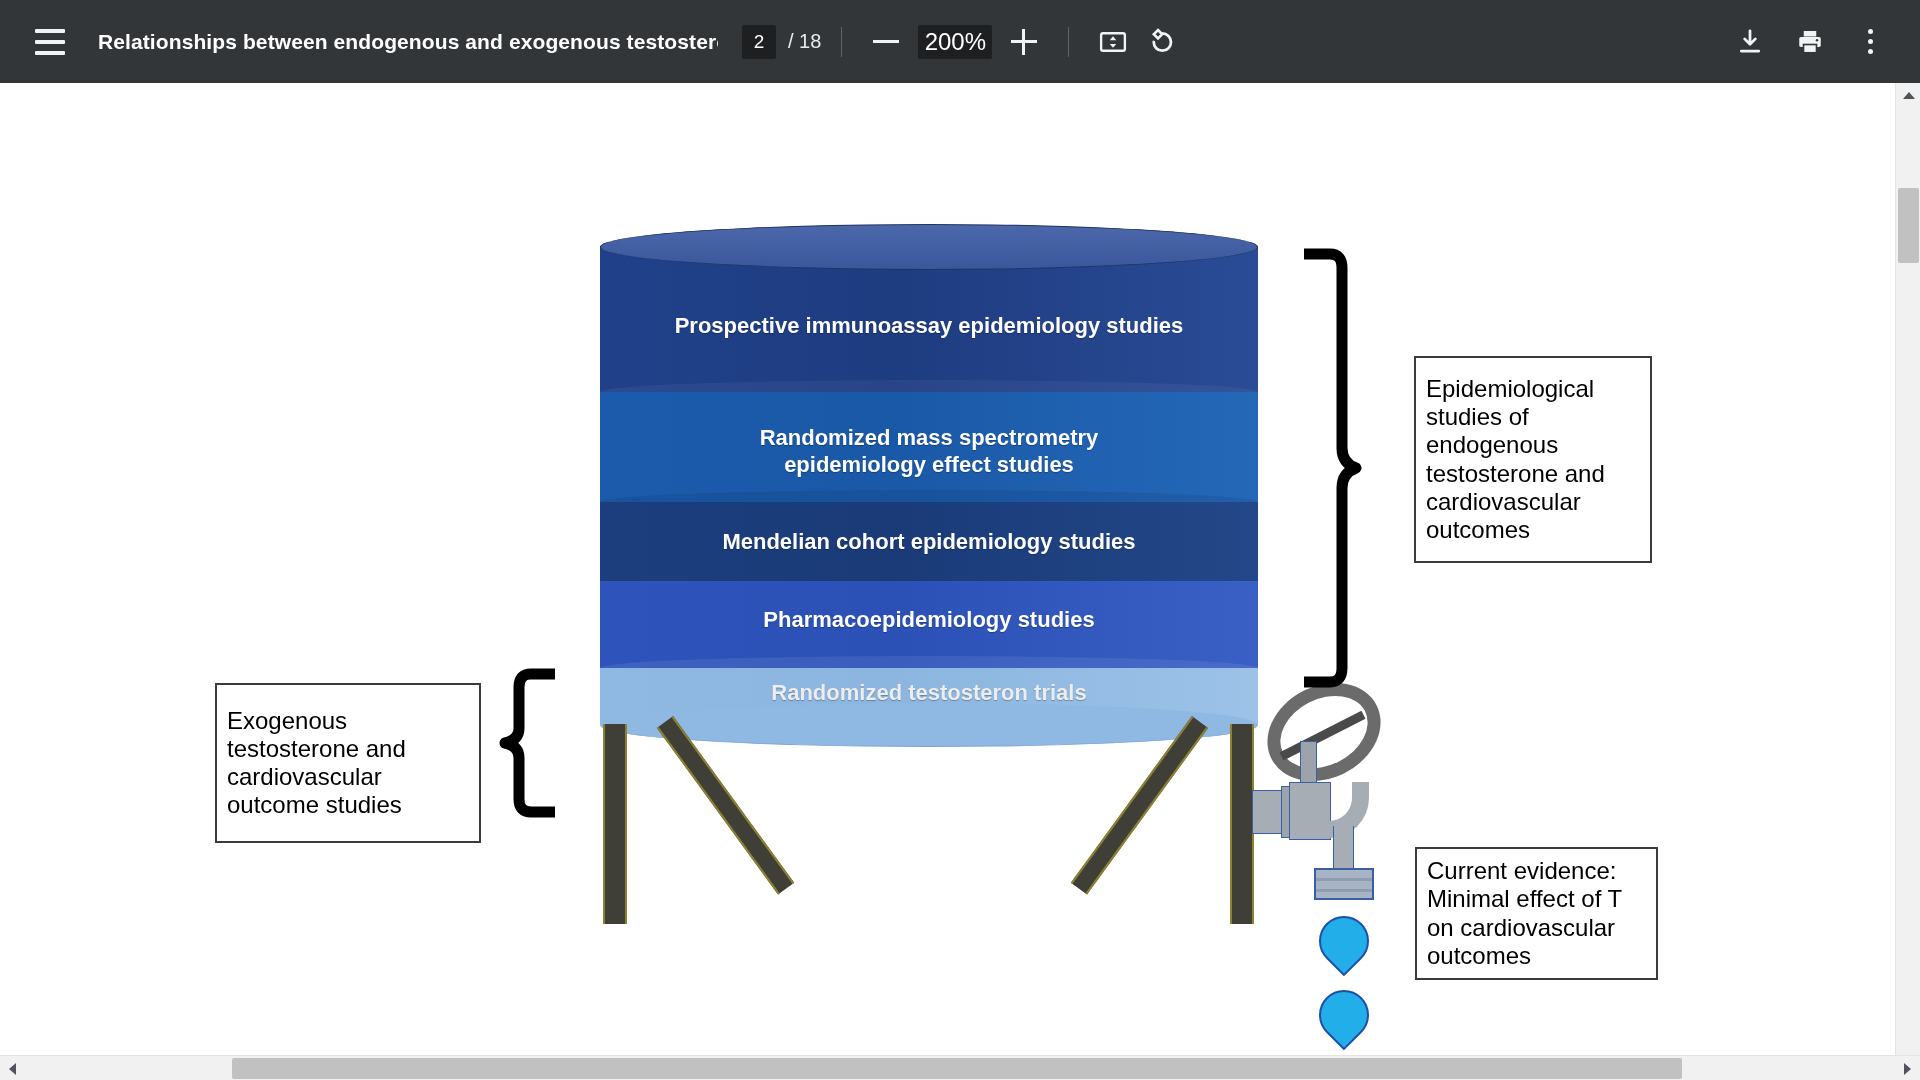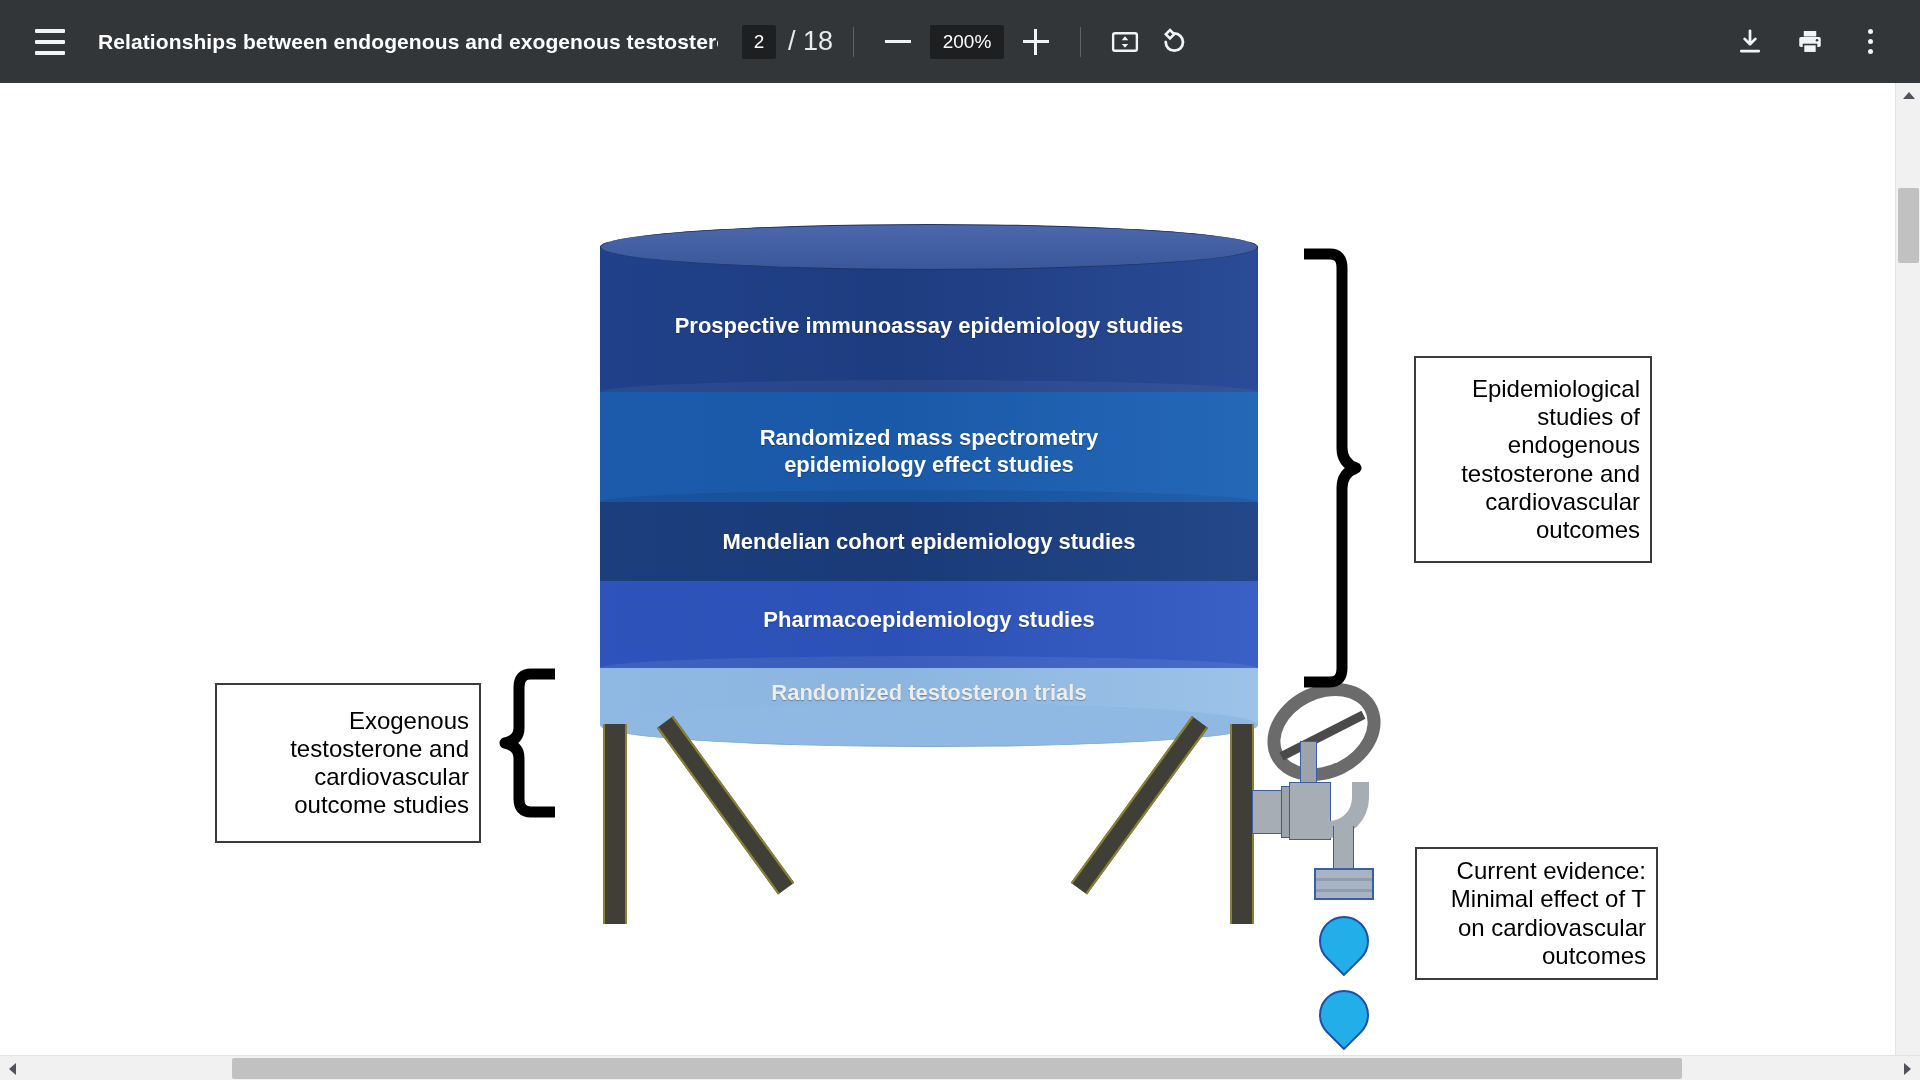--- a/index.html
+++ b/index.html
@@ -33,32 +33,32 @@
     max-width: 620px;
     color: #ffffff;
   }
 
   #page-group { display:flex; align-items:center; margin-left: 24px; font-size: 20px; }
   #page-num-box {
     background: #1d1f21; color:#fff; border:1px solid #1d1f21;
     width: 34px; height: 34px; text-align:center; line-height: 32px;
     font-size: 19px; border-radius: 2px;
   }
-  #page-total { margin-left: 12px; color: #e8eaed; font-size: 27px; }
+  #page-total { margin-left: 12px; color: #e8eaed; font-size: 20px; }
   .tb-sep { width:1px; height: 30px; background:#5f6368; margin: 0 20px; }
 
   .tb-icon-btn {
     width: 48px; height: 48px; display:flex; align-items:center; justify-content:center;
     cursor:pointer; border-radius: 4px;
   }
   #zoom-out-btn span { display:block; width:26px; height:3px; background:#f1f3f4; }
   #zoom-level-box {
     background:#1d1f21; color:#fff; height:34px; min-width:74px;
     display:flex; align-items:center; justify-content:center;
-    font-size:19px; border-radius:2px; margin: 0 8px;
+    font-size:24px; border-radius:2px; margin: 0 8px;
   }
   #zoom-in-btn { position: relative; }
   #zoom-in-btn::before, #zoom-in-btn::after {
     content:""; position:absolute; background:#f1f3f4;
   }
   #zoom-in-btn::before { width:26px; height:3px; left:11px; top:22px; }
   #zoom-in-btn::after { width:3px; height:26px; left:22px; top:11px; }
 
   #fit-btn svg, #rotate-btn svg { display:block; }
   #toolbar-right { margin-left:auto; display:flex; align-items:center; margin-right: 26px; gap: 12px; }
@@ -155,21 +155,21 @@
     width:50px; height:50px; background:#22AEE8; border:2px solid #1F4FA8;
     border-radius: 50% 50% 50% 0;
     transform: rotate(-45deg); position:absolute; left:0; top:16px;
   }
   #drop1 { left:64px; top:214px; }
   #drop2 { left:64px; top:288px; }
 
   
   .callout {
     position:absolute; border:2px solid #3b3b3b; background:#ffffff;
-    color:#000; font-size:24px; line-height:1.17; text-align:right;
+    color:#000; font-size:24px; line-height:1.17; text-align:left;
     display:flex; align-items:center; justify-content:center;
     padding: 6px 10px; font-family:"Liberation Sans", sans-serif;
   }
   #callout-right { left:1414px; top:273px; width:238px; height:207px; }
   #callout-left  { left:215px;  top:600px; width:266px; height:160px; }
   #callout-bottom{ left:1415px; top:764px; width:243px; height:133px; }
 
   
   #brace-right-svg { position:absolute; left:1300px; top:165px; }
   #brace-left-svg  { position:absolute; left:495px;  top:585px; }

